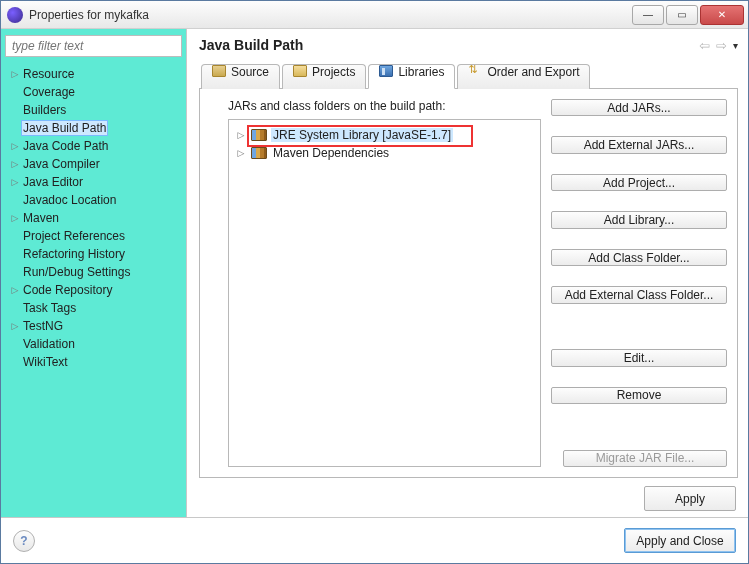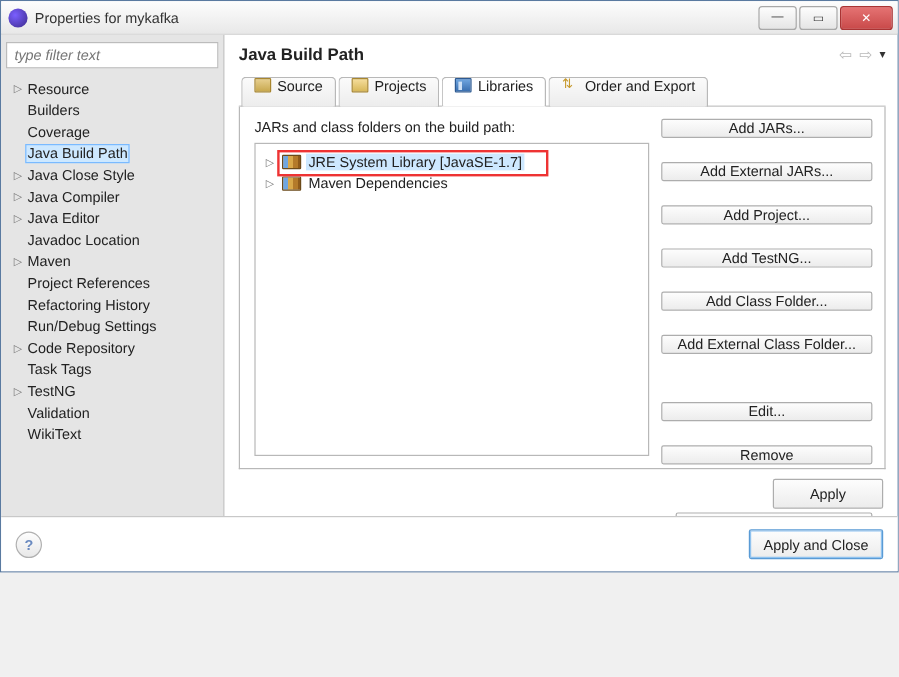--- a/index.html
+++ b/index.html
@@ -1,46 +1,46 @@
 <!DOCTYPE html>
 <html><head>
 <meta charset="utf-8">
 <style>
   * { box-sizing: border-box; font-family: "Segoe UI", Tahoma, sans-serif; font-size: 12px; }
   html, body { margin: 0; padding: 0; width: 749px; height: 564px; background: #f0f0f0; overflow: hidden; }
-  .window { width: 749px; height: 477px; border: 1px solid #5a7aa0; background: #fff; display: flex; flex-direction: column; }
+  .window { width: 749px; height: 564px; border: 1px solid #5a7aa0; background: #fff; display: flex; flex-direction: column; }
   .titlebar { height: 28px; background: linear-gradient(#fdfdfd, #e8e8e8); border-bottom: 1px solid #d0d0d0; display: flex; align-items: center; padding: 0 4px 0 6px; }
   .titlebar .eclipse-icon { width: 16px; height: 16px; border-radius: 50%; background: radial-gradient(circle at 35% 35%, #7a5fff, #3b2a8a); margin-right: 6px; }
   .titlebar .title { flex: 1; color: #333; }
   .titlebtns { display: flex; gap: 0; }
   .titlebtn { width: 32px; height: 20px; border: 1px solid #a8a8a8; border-radius: 3px; display:flex; align-items:center; justify-content:center; margin-left:2px; background: linear-gradient(#fdfdfd,#e5e5e5); color:#333; font-size:10px; }
   .titlebtn.close { background: linear-gradient(#e57373,#c94a4a); border-color:#a33; color:#fff; width: 44px; }
   .body { flex: 1; display: flex; min-height: 0; }
-  .sidebar { width: 186px; border-right: 1px solid #c8c8c8; display: flex; flex-direction: column; padding: 6px 4px; background:#e5e5e5; }
+  .sidebar { width: 186px; border-right: 1px solid #c8c8c8; display: flex; flex-direction: column; padding: 6px 4px; background:#5eead4; }
   .filter { width: 100%; height: 22px; border: 1px solid #bcbcbc; padding: 2px 6px; font-style: italic; color: #888; margin-bottom: 6px; }
   .tree { flex: 1; overflow: auto; padding: 2px 0; }
   .tree-item { display: flex; align-items: center; height: 18px; padding-left: 4px; color: #222; cursor: default; white-space: nowrap; position: relative; }
   .tree-item .arrow { width: 12px; display:inline-block; text-align:center; color:#777; font-size:9px; }
   .tree-item .label { padding: 0 2px; }
   .tree-item.selected .label { background:#cde8ff; border:1px solid #7abaff; padding: 0 1px; }
   .content { flex: 1; display: flex; flex-direction: column; padding: 8px 10px 6px 12px; min-width: 0; }
   .content-header { display:flex; align-items:center; justify-content:space-between; margin-bottom:10px; }
   .content-title { font-size: 14px; font-weight: bold; color:#222; }
   .toolbar-right { display:flex; align-items:center; gap:6px; color:#888; }
   .tabstrip { display:flex; align-items:flex-end; height:26px; border-bottom:1px solid #b8b8b8; padding-left:2px; gap:0; }
   .tab { display:flex; align-items:flex-start; gap:5px; height:25px; padding:0 10px; border:1px solid #b8b8b8; border-bottom:none; border-top-left-radius:4px; border-top-right-radius:4px; background:linear-gradient(#fbfbfb,#ececec); margin-right:2px; color:#222; position:relative; top:1px; }
   .tab.active { background:#fff; border-bottom:1px solid #fff; z-index:2; }
   .tab-icon { width:14px; height:12px; }
   .tab-icon.src { background: linear-gradient(#e7cf8f,#c9a94f); border:1px solid #a8862f; border-radius:1px; }
   .tab-icon.proj { background: linear-gradient(#f5dd9c,#d8b85a); border:1px solid #a8862f; border-radius:1px; }
   .tab-icon.lib { background: linear-gradient(#6fa6e0,#3a6fb0); border:1px solid #2d5a92; border-radius:1px; position:relative; }
   .tab-icon.lib::after { content:""; position:absolute; left:2px; top:2px; width:3px; height:7px; background:#cde0f5; }
   .tab-icon.order { width:14px; height:12px; position:relative; }
   .tab-icon.order::before { content:"⇅"; color:#c79a2e; font-size:11px; position:absolute; left:0; top:-2px; }
-  .tab-panel { flex:1; border:1px solid #b8b8b8; border-top:none; background:#fff; padding:10px 10px 10px 12px; display:flex; gap:10px; min-height:0; }
+  .tab-panel { flex:1; border:1px solid #b8b8b8; border-top:none; background:#fff; padding:10px 10px 10px 28px; display:flex; gap:10px; min-height:0; }
   .lib-left { flex:1; display:flex; flex-direction:column; min-width:0; }
   .lib-caption { color:#222; margin-bottom:6px; }
   .listbox { flex:1; border:1px solid #b8b8b8; background:#fff; padding:6px 6px; overflow:auto; min-height:0; }
   .node { display:flex; align-items:center; gap:4px; height:18px; color:#222; }
   .node .arrow { width:12px; color:#777; font-size:9px; text-align:center; }
   .book-icon { width:16px; height:12px; background:linear-gradient(90deg,#6fa6e0 0 4px,#d9a84a 4px 8px,#b47a2a 8px 12px,#8f5a1a 12px 16px); border:1px solid #6b4a1a; border-radius:1px; }
   .node .text { padding:0 2px; }
   .node.sel .text { background:#cde8ff; }
   .node.sel.redbox { position:relative; }
   .node.sel.redbox::after { content:""; position:absolute; left:12px; right:auto; top:-1px; height:18px; width:222px; border:2px solid #e33; pointer-events:none; }
@@ -74,33 +74,33 @@
   <div class="body">
     <div class="sidebar">
       <input class="filter" placeholder="type filter text" style="">
       <div class="tree" id="tree">
           <div class="tree-item">
             <span class="arrow">▷</span>
             <span class="label">Resource</span>
           </div>
           <div class="tree-item">
             <span class="arrow"></span>
+            <span class="label">Coverage</span>
+          </div>
+          <div class="tree-item">
+            <span class="arrow"></span>
             <span class="label">Builders</span>
           </div>
-          <div class="tree-item">
-            <span class="arrow"></span>
-            <span class="label">Coverage</span>
-          </div>
           <div class="tree-item selected">
             <span class="arrow"></span>
             <span class="label">Java Build Path</span>
           </div>
           <div class="tree-item">
             <span class="arrow">▷</span>
-            <span class="label">Java Close Style</span>
+            <span class="label">Java Code Path</span>
           </div>
           <div class="tree-item">
             <span class="arrow">▷</span>
             <span class="label">Java Compiler</span>
           </div>
           <div class="tree-item">
             <span class="arrow">▷</span>
             <span class="label">Java Editor</span>
           </div>
           <div class="tree-item">
@@ -188,21 +188,21 @@
                 <span class="arrow">▷</span>
                 <span class="book-icon"></span>
                 <span class="text">Maven Dependencies</span>
               </div>
             </div>
         </div>
         <div class="btn-col">
           <div class="btn">Add JARs...</div>
           <div class="btn">Add External JARs...</div>
           <div class="btn">Add Project...</div>
-          <div class="btn">Add TestNG...</div>
+          <div class="btn">Add Library...</div>
           <div class="btn">Add Class Folder...</div>
           <div class="btn">Add External Class Folder...</div>
           <div class="gap"></div>
           <div class="btn">Edit...</div>
           <div class="btn">Remove</div>
           <div class="gap"></div>
           <div class="btn disabled">Migrate JAR File...</div>
         </div>
       </div>
 

